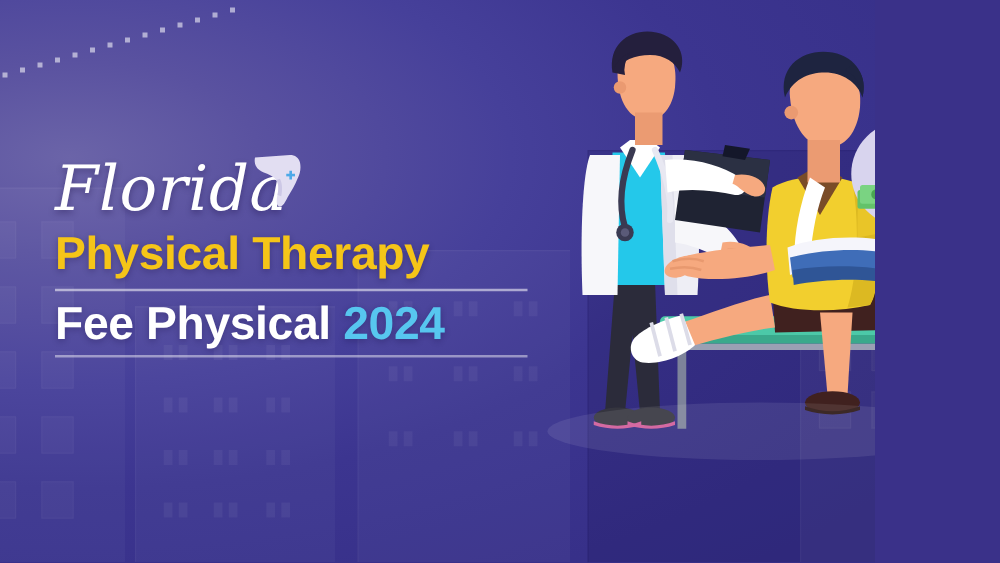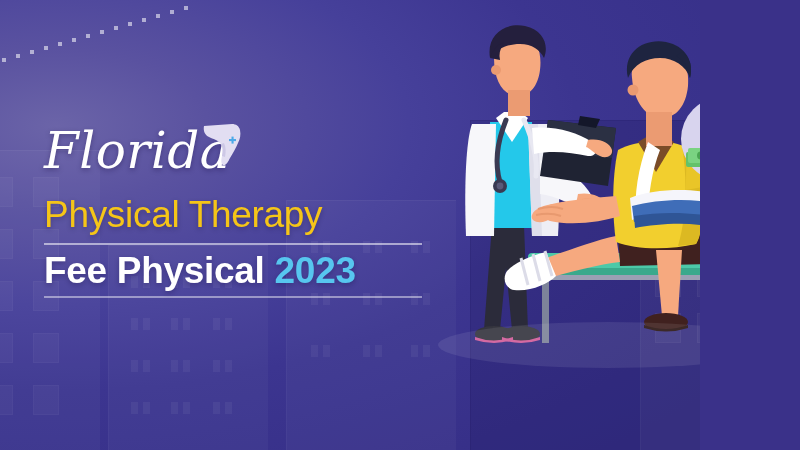--- a/index.html
+++ b/index.html
@@ -56,23 +56,23 @@
     display:inline-block;
     position:relative;
   }
   .fl-map {
     position:absolute;
     left:158px; top:-6px;
     width:42px; height:48px;
   }
 
   .t-pt {
-    margin-top:19px;
+    margin-top:7px;
     font-size:37px;
-    font-weight:normal;
+    font-weight:bold;
     color:#f5c518;
     letter-spacing:-0.3px;
     line-height:1.08;
     text-shadow:0 2px 5px rgba(20,10,60,.3);
   }
 
   .fee-wrap { margin-top:8px; width:378px; }
   .rule {
     height:2px;
     background:rgba(255,255,255,0.55);
@@ -218,21 +218,21 @@
         </g>
       </svg>
     </div>
 
     <div class="t-pt">Physical Therapy</div>
 
     <div class="fee-wrap">
       <div class="rule"></div>
       <div class="t-fee">
         <span>Fee Physical</span>
-        <span class="t-year">2023</span>
+        <span class="t-year">2024</span>
       </div>
       <div class="rule bot"></div>
     </div>
   </div>
 
   <div class="art">
     <div class="ellipse-shadow"></div>
 
     <svg width="380" height="450" viewBox="0 0 380 450">
 

